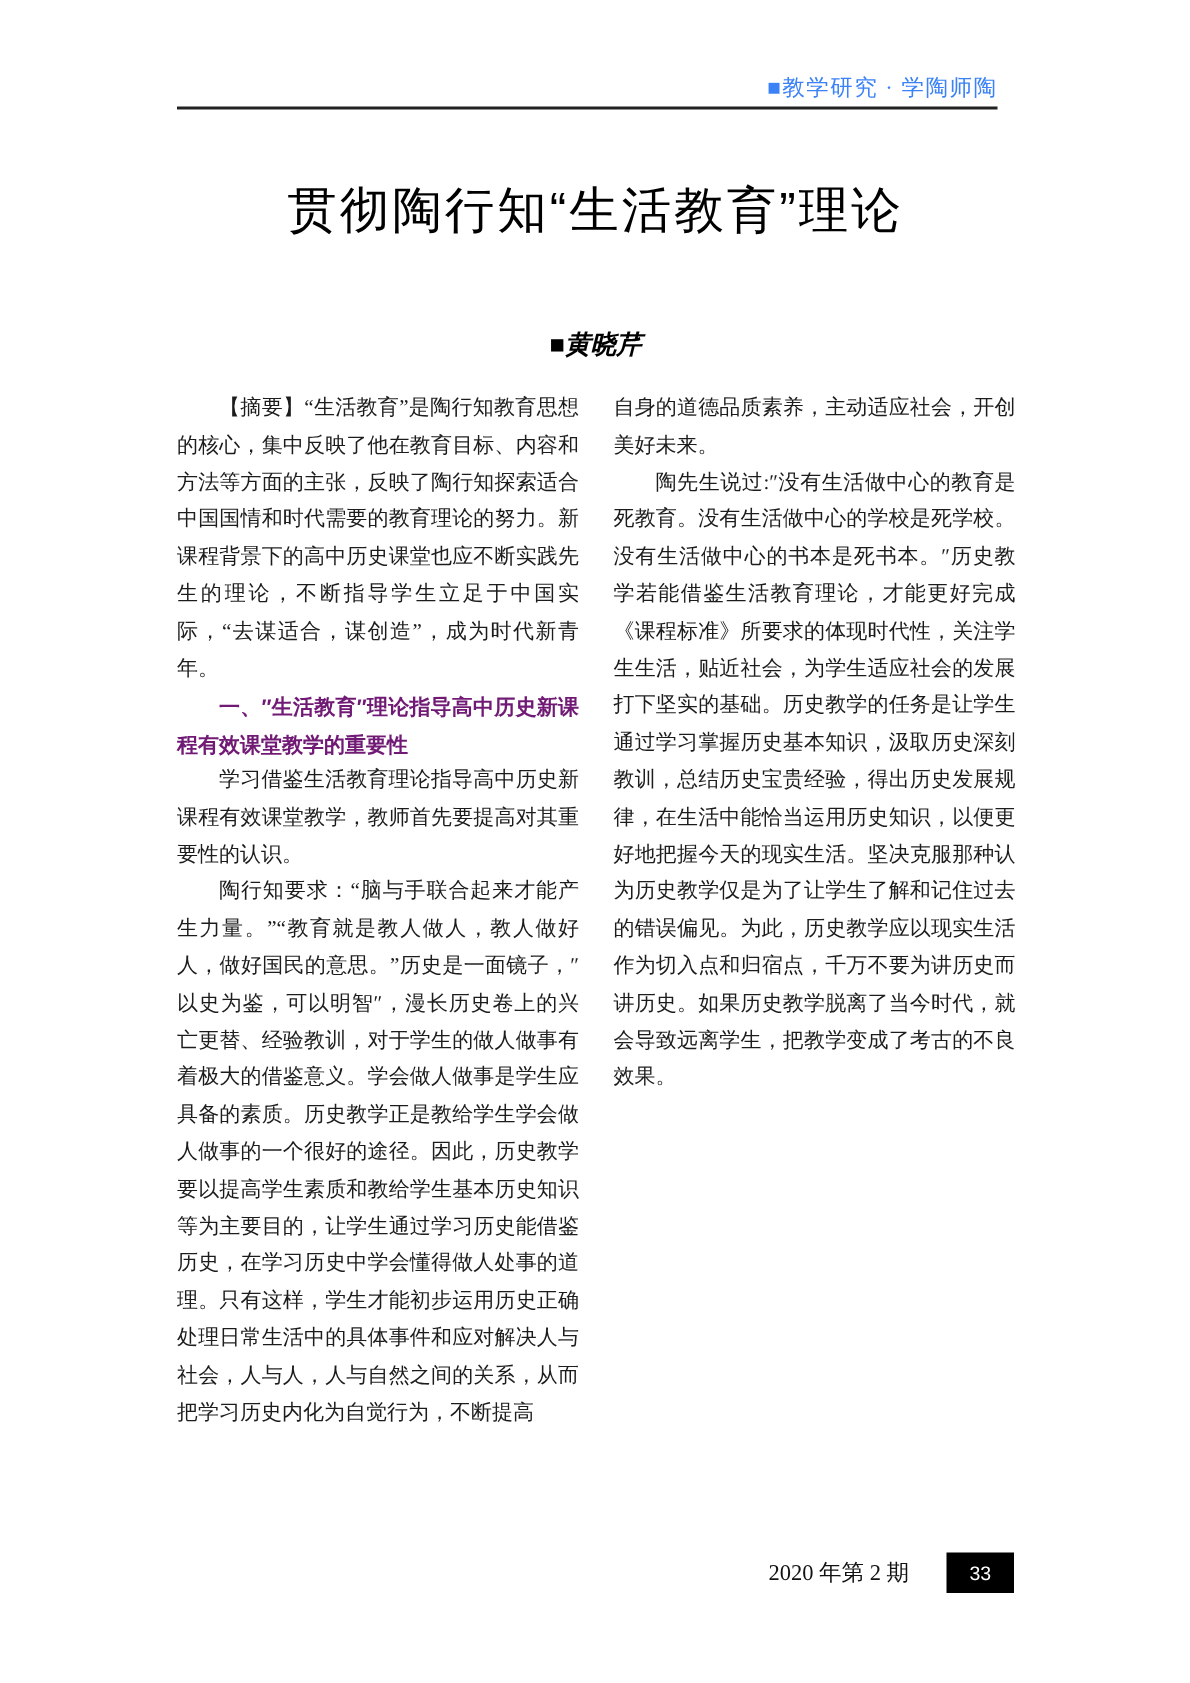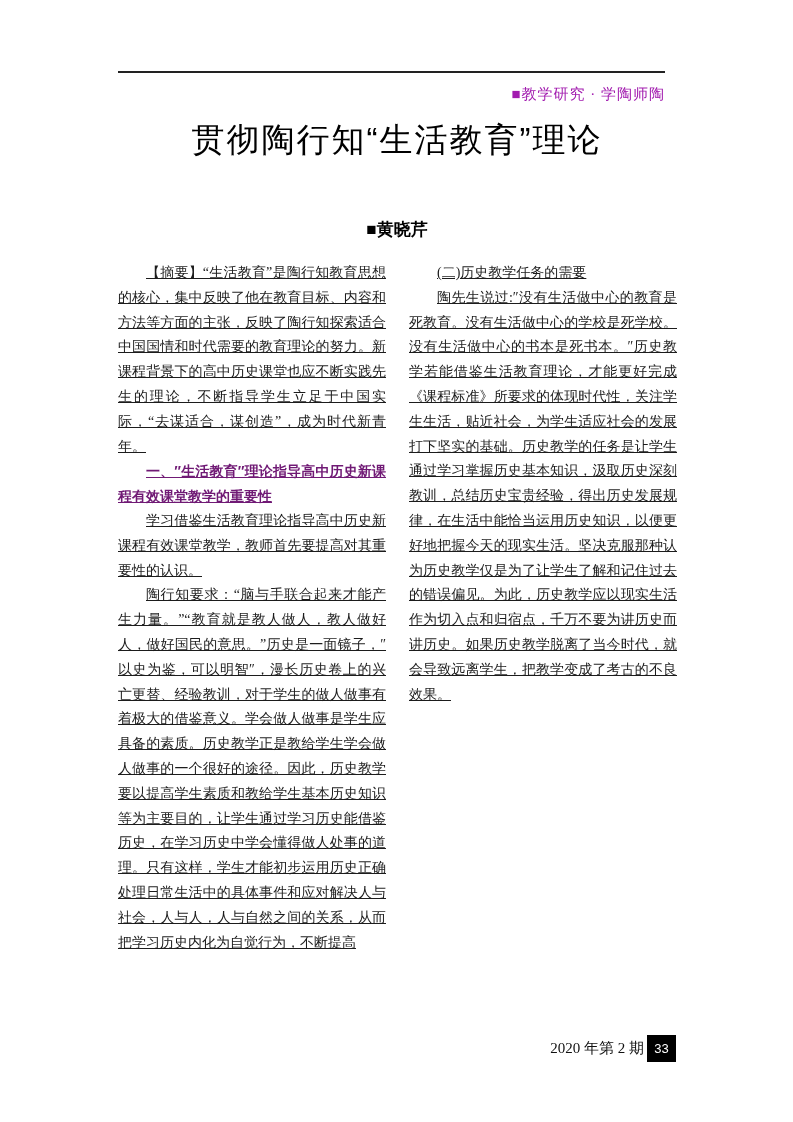--- a/index.html
+++ b/index.html
@@ -9,22 +9,21 @@
     background:#ffffff;
     color:#1a1a1a;
     font-family:"Liberation Serif", serif;
     overflow:hidden;
   }
   .header-label {
     position:absolute;
     top:49px; right:128px;
     font-size:15px;
     letter-spacing:1px;
-    color:#a21caf;
-    margin-top:36px;
+    color:#3b82f6;
   }
   .header-rule {
     position:absolute;
     left:118px; top:71px;
     width:547px; height:2px;
     background:#222;
   }
   .title-block {
     position:absolute;
     left:110px; top:112px;
@@ -39,50 +38,51 @@
   }
   .author {
     position:absolute;
     left:110px; top:218px;
     width:574px;
     text-align:center;
     font-family:"Liberation Sans", sans-serif;
     font-weight:bold;
     font-size:17px;
     color:#000;
+    font-style:italic;
   }
   .col {
     position:absolute;
     top:261px;
     width:268px;
     font-size:14px;
     line-height:24.8px;
     text-align:justify;
     color:#1c1c1c;
   }
   .col-left  { left:118px; }
   .col-right { left:409px; }
-  .col p { margin:0; text-indent:2em;text-decoration:underline; }
+  .col p { margin:0; text-indent:2em; }
   .col p.flush { text-indent:0; }
   .col p.h1 {
     font-family:"Liberation Sans", sans-serif;
     font-weight:bold;
     color:#701a75;
   }
   .footer {
     position:absolute;
     top:1035px; right:117px;
     display:flex;
     align-items:center;
-    gap:3px;
+    gap:25px;
     font-size:15px;
     color:#111;
   }
   .page-badge {
-    width:29px; height:27px;
+    width:45px; height:27px;
     background:#000;
     color:#fff;
     display:flex;
     align-items:center;
     justify-content:center;
     font-family:"Liberation Sans", sans-serif;
     font-size:13px;
   }
 </style>
 </head>
@@ -100,21 +100,21 @@
   <div class="author">■黄晓芹</div>
 
   <div class="col col-left">
     <p>【摘要】“生活教育”是陶行知教育思想的核心，集中反映了他在教育目标、内容和方法等方面的主张，反映了陶行知探索适合中国国情和时代需要的教育理论的努力。新课程背景下的高中历史课堂也应不断实践先生的理论，不断指导学生立足于中国实际，“去谋适合，谋创造”，成为时代新青年。</p>
     <p class="h1">一、″生活教育″理论指导高中历史新课程有效课堂教学的重要性</p>
     <p>学习借鉴生活教育理论指导高中历史新课程有效课堂教学，教师首先要提高对其重要性的认识。</p>
     <p>陶行知要求：“脑与手联合起来才能产生力量。”“教育就是教人做人，教人做好人，做好国民的意思。”历史是一面镜子，″以史为鉴，可以明智″，漫长历史卷上的兴亡更替、经验教训，对于学生的做人做事有着极大的借鉴意义。学会做人做事是学生应具备的素质。历史教学正是教给学生学会做人做事的一个很好的途径。因此，历史教学要以提高学生素质和教给学生基本历史知识等为主要目的，让学生通过学习历史能借鉴历史，在学习历史中学会懂得做人处事的道理。只有这样，学生才能初步运用历史正确处理日常生活中的具体事件和应对解决人与社会，人与人，人与自然之间的关系，从而把学习历史内化为自觉行为，不断提高</p>
   </div>
 
   <div class="col col-right">
-    <p>(二)历史教学任务的需要</p>
+    <p class="flush">自身的道德品质素养，主动适应社会，开创美好未来。</p>
     <p>陶先生说过:″没有生活做中心的教育是死教育。没有生活做中心的学校是死学校。没有生活做中心的书本是死书本。″历史教学若能借鉴生活教育理论，才能更好完成《课程标准》所要求的体现时代性，关注学生生活，贴近社会，为学生适应社会的发展打下坚实的基础。历史教学的任务是让学生通过学习掌握历史基本知识，汲取历史深刻教训，总结历史宝贵经验，得出历史发展规律，在生活中能恰当运用历史知识，以便更好地把握今天的现实生活。坚决克服那种认为历史教学仅是为了让学生了解和记住过去的错误偏见。为此，历史教学应以现实生活作为切入点和归宿点，千万不要为讲历史而讲历史。如果历史教学脱离了当今时代，就会导致远离学生，把教学变成了考古的不良效果。</p>
   </div>
 
   <div class="footer">
     <span>2020 年第 2 期</span>
     <span class="page-badge">33</span>
   </div>
 
 </div>
 

